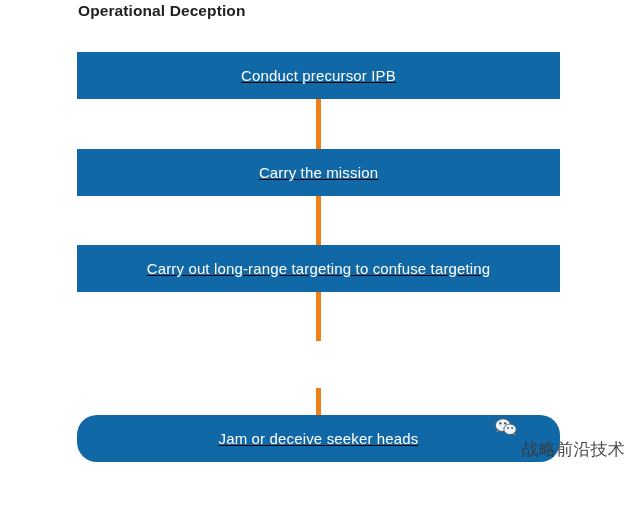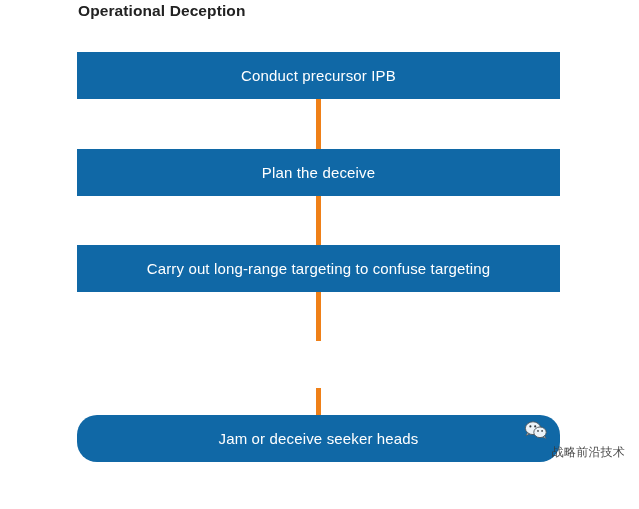--- a/index.html
+++ b/index.html
@@ -38,20 +38,21 @@
   .process-box {
     position: absolute;
     left: 77px;
     width: 483px;
     height: 47px;
     background: #1068A6;
     display: flex;
     align-items: center;
     justify-content: center;
     box-sizing: border-box;
+    text-decoration: underline;
   }
 
   .process-box-label {
     color: #ffffff;
     font-size: 15px;
     font-weight: normal;
     letter-spacing: 0.15px;
     text-align: center;
     white-space: nowrap;
   }
@@ -92,21 +93,21 @@
     gap: 5px;
     opacity: 0.92;
   }
   .wechat-icon {
     width: 22px;
     height: 19px;
     flex: 0 0 auto;
     position: relative;
   }
   .watermark-text {
-    font-size: 12px;
+    font-size: 17px;
     color: #3a3a3a;
     font-family: Liberation Serif, serif;
     white-space: nowrap;
     letter-spacing: 0.2px;
     margin-top: 44px;
   }
 </style>
 </head>
 <body>
 
@@ -114,21 +115,21 @@
 
   <div class="diagram-title">Operational Deception</div>
 
   <div class="process-box" style="top:52px;">
     <span class="process-box-label">Conduct precursor IPB</span>
   </div>
 
   <div class="connector" style="top:99px; height:50px;"></div>
 
   <div class="process-box" style="top:149px;">
-    <span class="process-box-label">Plan the deceive</span>
+    <span class="process-box-label">Carry the mission</span>
   </div>
 
   <div class="connector" style="top:196px; height:49px;"></div>
 
   <div class="process-box" style="top:245px;">
     <span class="process-box-label">Carry out long-range targeting to confuse targeting</span>
   </div>
 
   <div class="connector" style="top:292px; height:49px;"></div>
 

